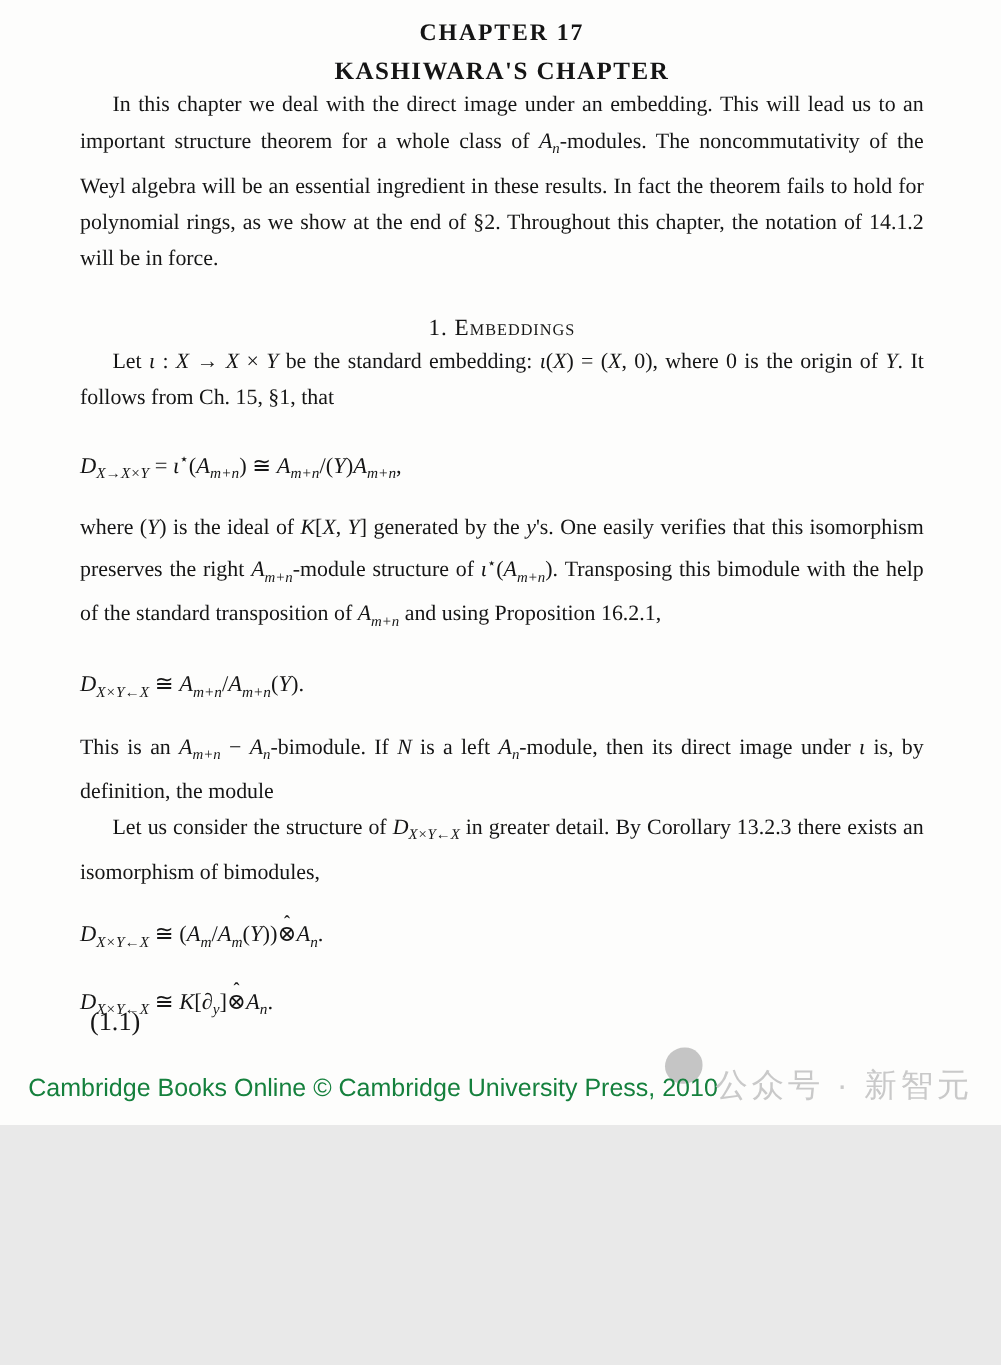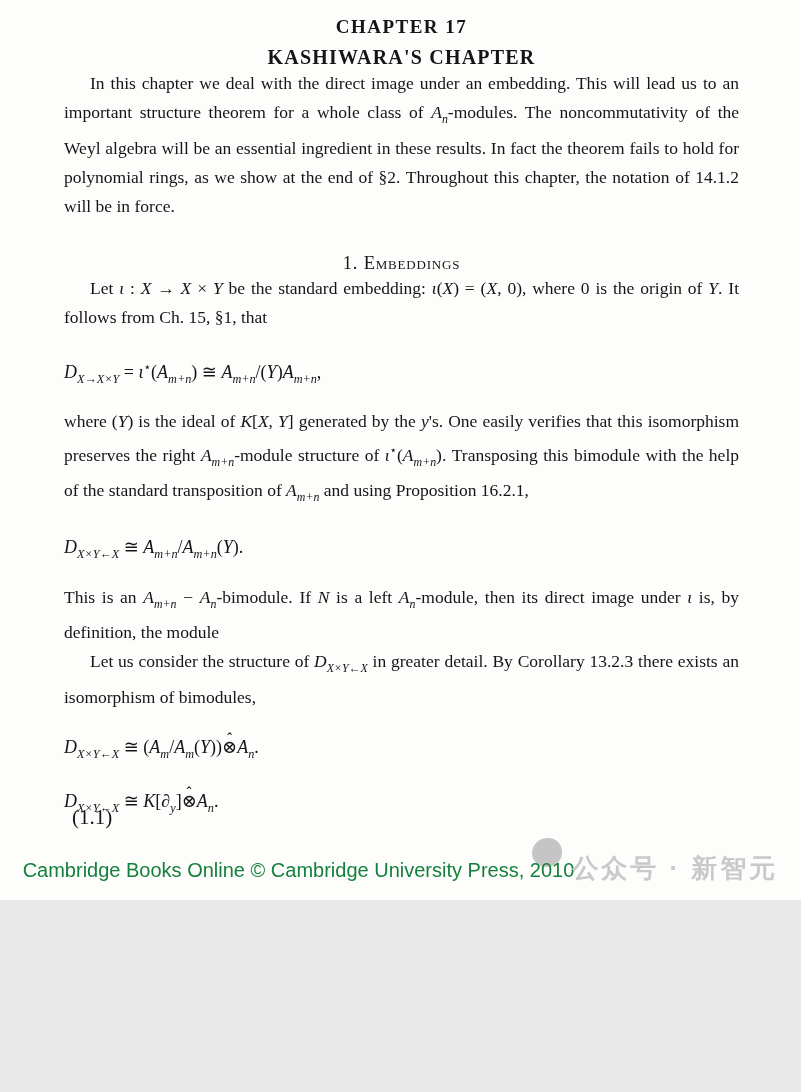--- a/index.html
+++ b/index.html
@@ -93,21 +93,20 @@
     border-radius:52% 46% 50% 48%;
     opacity:0.8;
     z-index:1;
   }
   .watermark {
     position:relative;
     z-index:2;
     font-size:26px;
     color:#c9c9c9;
     letter-spacing:3px;
-    font-weight:bold;
   }
 </style>
 </head>
 <body>
 
 <div class="page">
 
   <div class="chapter-number">CHAPTER 17</div>
 
   <div class="chapter-title">KASHIWARA'S CHAPTER</div>

